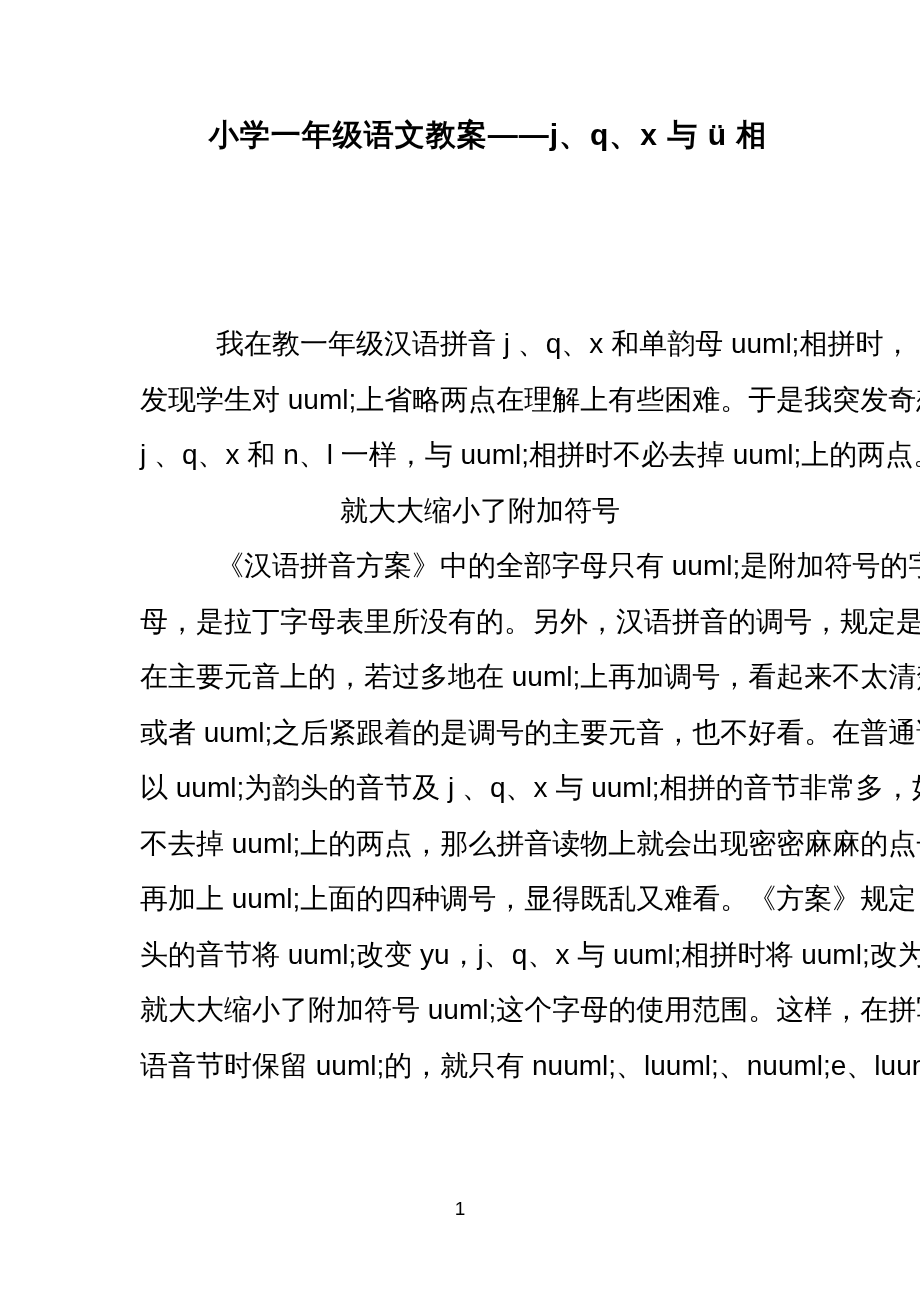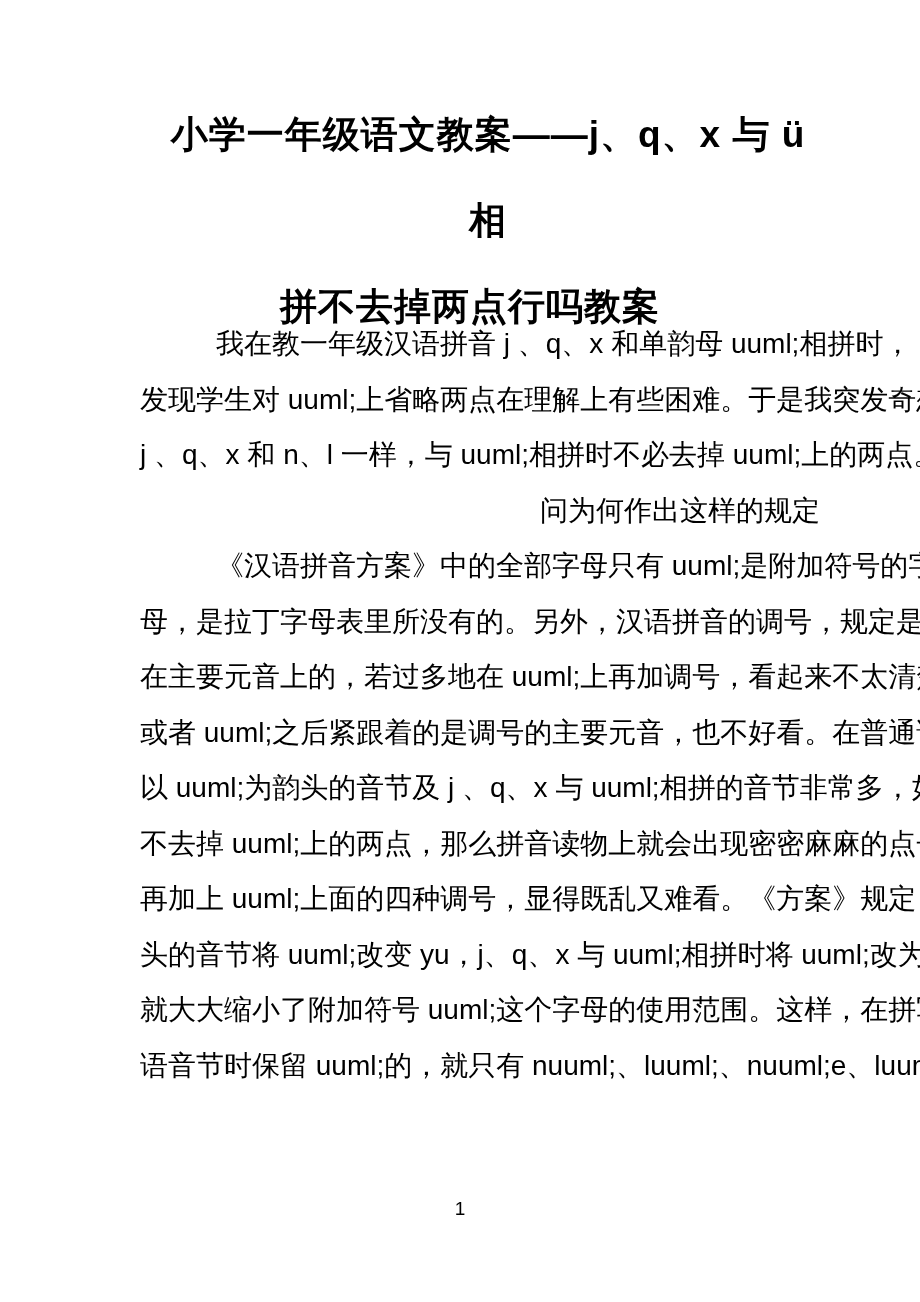--- a/index.html
+++ b/index.html
@@ -14,37 +14,37 @@
     background: #ffffff;
     color: #000000;
     font-family: "Liberation Sans", "DejaVu Sans", sans-serif;
     overflow: hidden;
   }
   .title-block {
     position: absolute;
     top: 92px;
     left: 140px;
     width: 660px;
-    font-size: 37px;
+    font-size: 30px;
     font-weight: bold;
     line-height: 86px;
     text-align: center;
     letter-spacing: 1px;
   }
   .title-line-1 {
     transform: translateX(18px);
   }
   .body-block {
     position: absolute;
     top: 316px;
     left: 140px;
     width: 680px;
     font-size: 28px;
     line-height: 55.5px;
-    text-align: right;
+    text-align: center;
     white-space: nowrap;
   }
   .body-line {
     height: 55.5px;
   }
   .body-line.first-line {
     padding-left: 76px;
   }
   .footer {
     position: absolute;
@@ -56,28 +56,27 @@
     line-height: 26px;
   }
 </style>
 </head>
 <body>
 
 <div class="page">
 
   <div class="title-block">
     <div class="title-line title-line-1">小学一年级语文教案——j、q、x 与 ü 相</div>
-    <div class="title-line title-line-2">拼不去掉两点行吗教案</div>
   </div>
 
   <div class="body-block" id="body-block">
       <div class="body-line first-line">我在教一年级汉语拼音 j 、q、x 和单韵母 uuml;相拼时，</div>
       <div class="body-line">发现学生对 uuml;上省略两点在理解上有些困难。于是我突发奇想，</div>
       <div class="body-line">j 、q、x 和 n、l 一样，与 uuml;相拼时不必去掉 uuml;上的两点。请</div>
-      <div class="body-line">问为何作出这样的规定</div>
+      <div class="body-line">就大大缩小了附加符号</div>
       <div class="body-line first-line">《汉语拼音方案》中的全部字母只有 uuml;是附加符号的字</div>
       <div class="body-line">母，是拉丁字母表里所没有的。另外，汉语拼音的调号，规定是标</div>
       <div class="body-line">在主要元音上的，若过多地在 uuml;上再加调号，看起来不太清楚；</div>
       <div class="body-line">或者 uuml;之后紧跟着的是调号的主要元音，也不好看。在普通话里，</div>
       <div class="body-line">以 uuml;为韵头的音节及 j 、q、x 与 uuml;相拼的音节非常多，如果</div>
       <div class="body-line">不去掉 uuml;上的两点，那么拼音读物上就会出现密密麻麻的点子，</div>
       <div class="body-line">再加上 uuml;上面的四种调号，显得既乱又难看。《方案》规定 uuml;开</div>
       <div class="body-line">头的音节将 uuml;改变 yu，j、q、x 与 uuml;相拼时将 uuml;改为 u，</div>
       <div class="body-line">就大大缩小了附加符号 uuml;这个字母的使用范围。这样，在拼写汉</div>
       <div class="body-line">语音节时保留 uuml;的，就只有 nuuml;、luuml;、nuuml;e、luuml;e</div>

